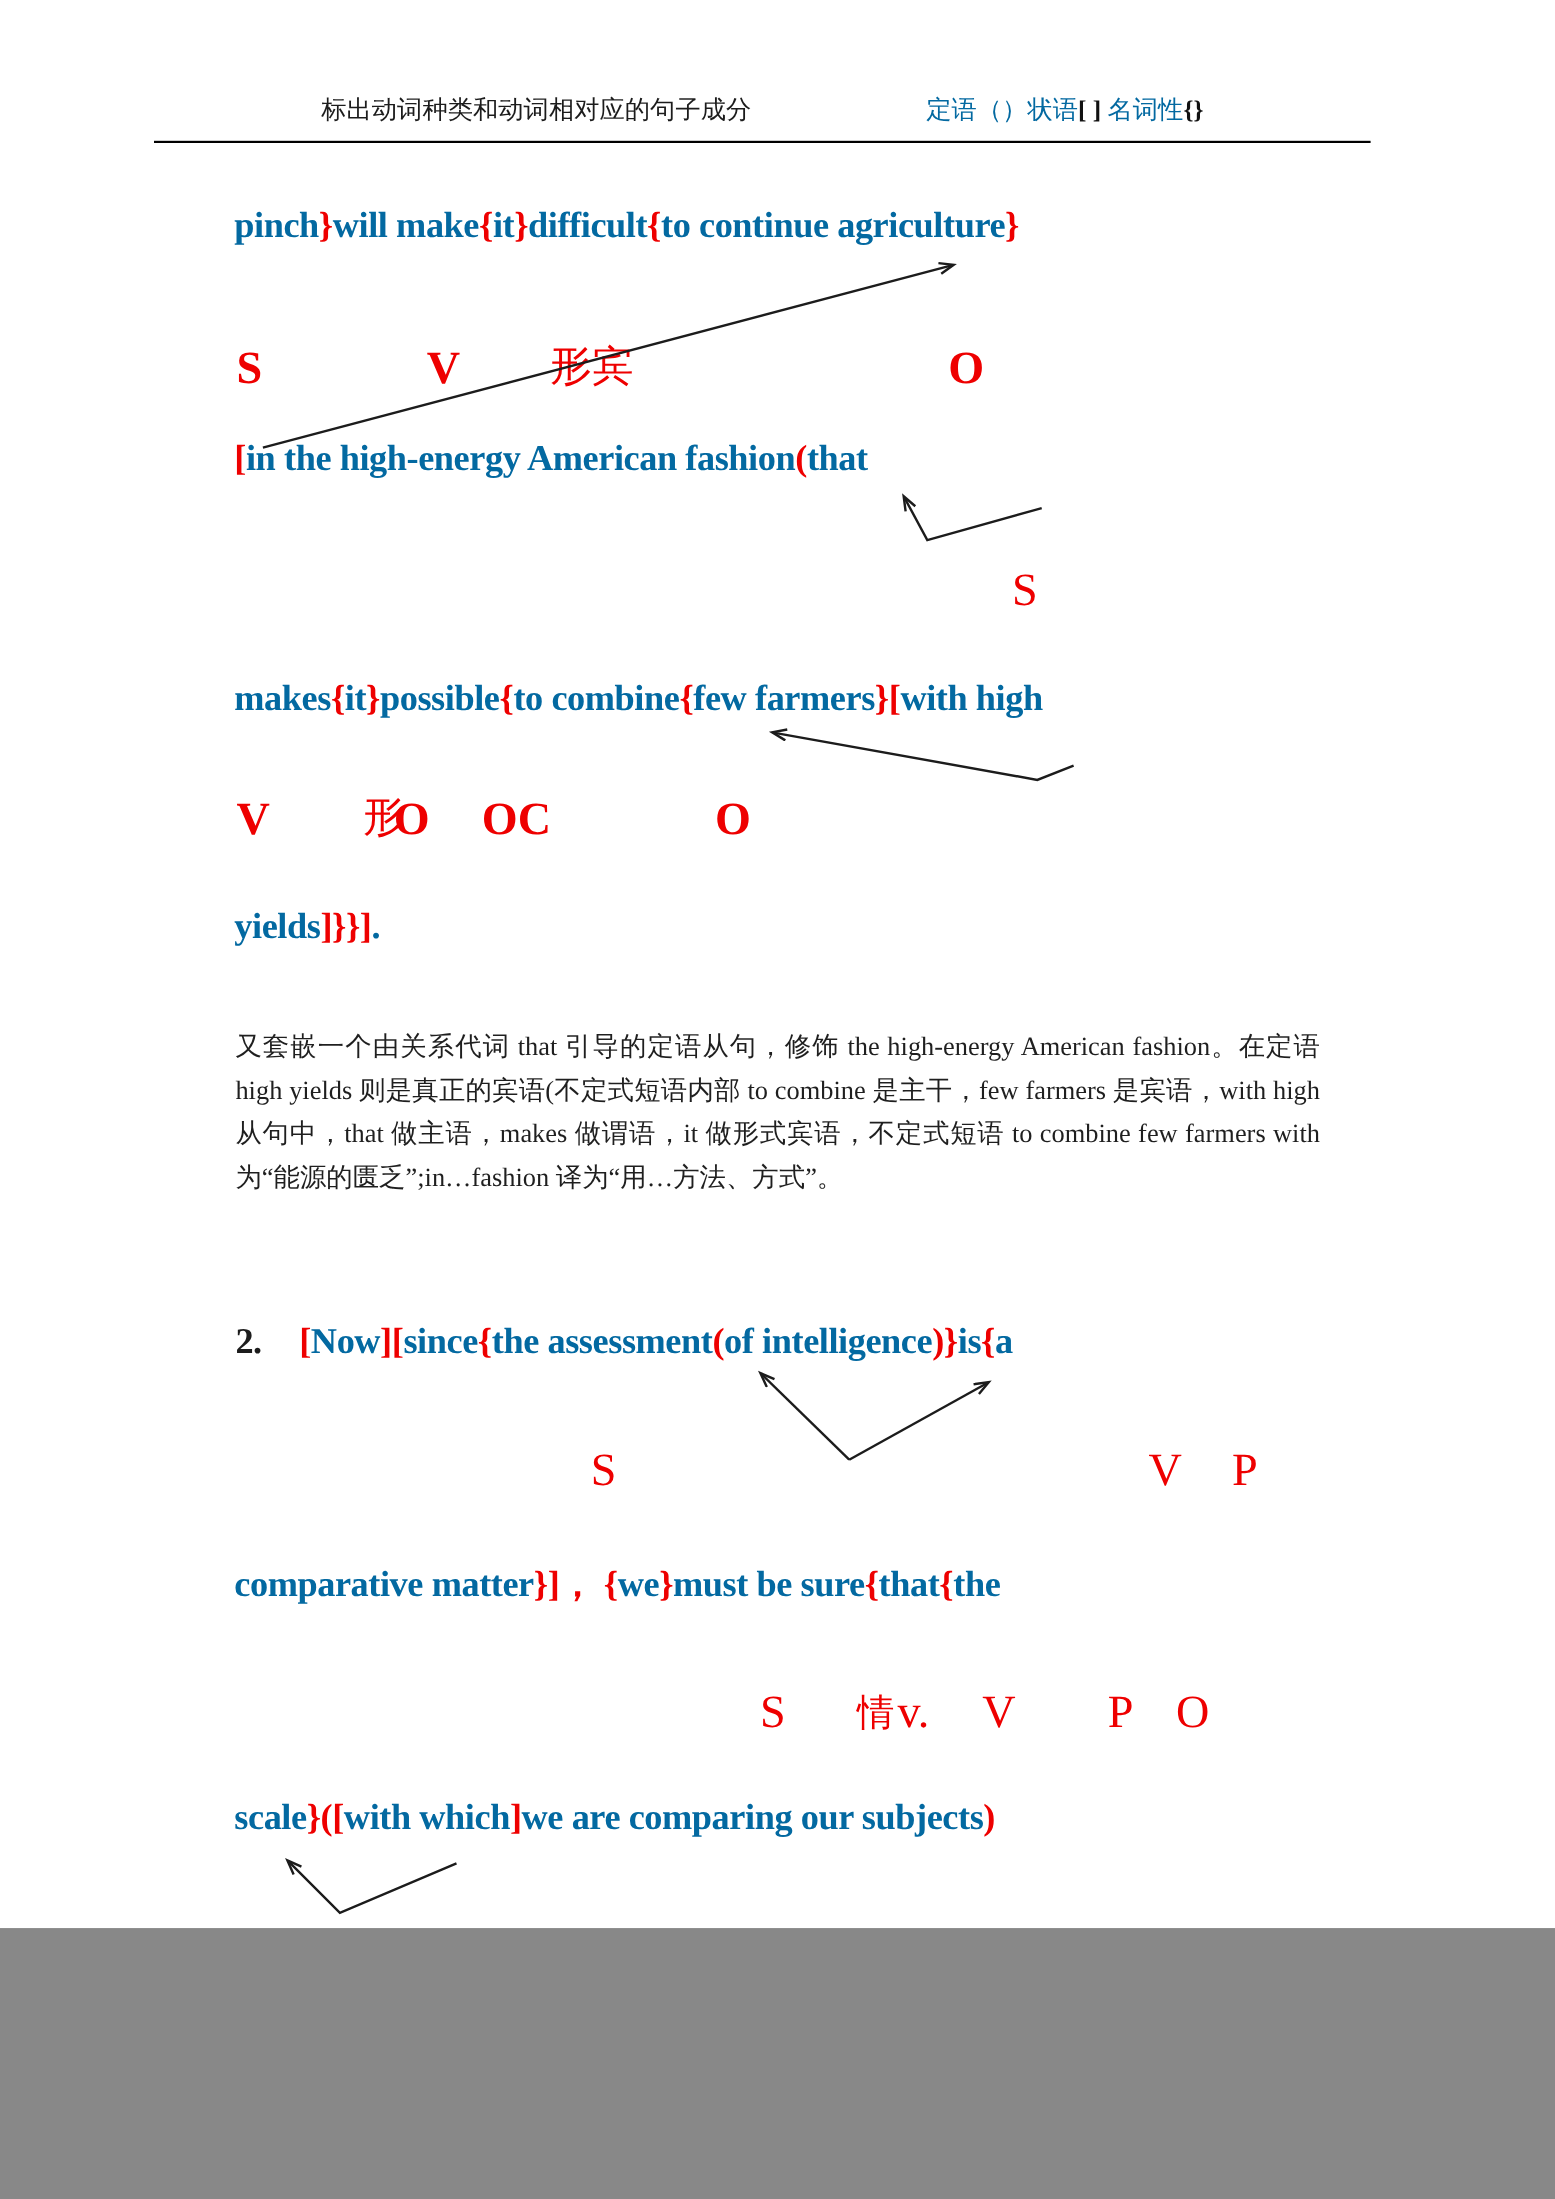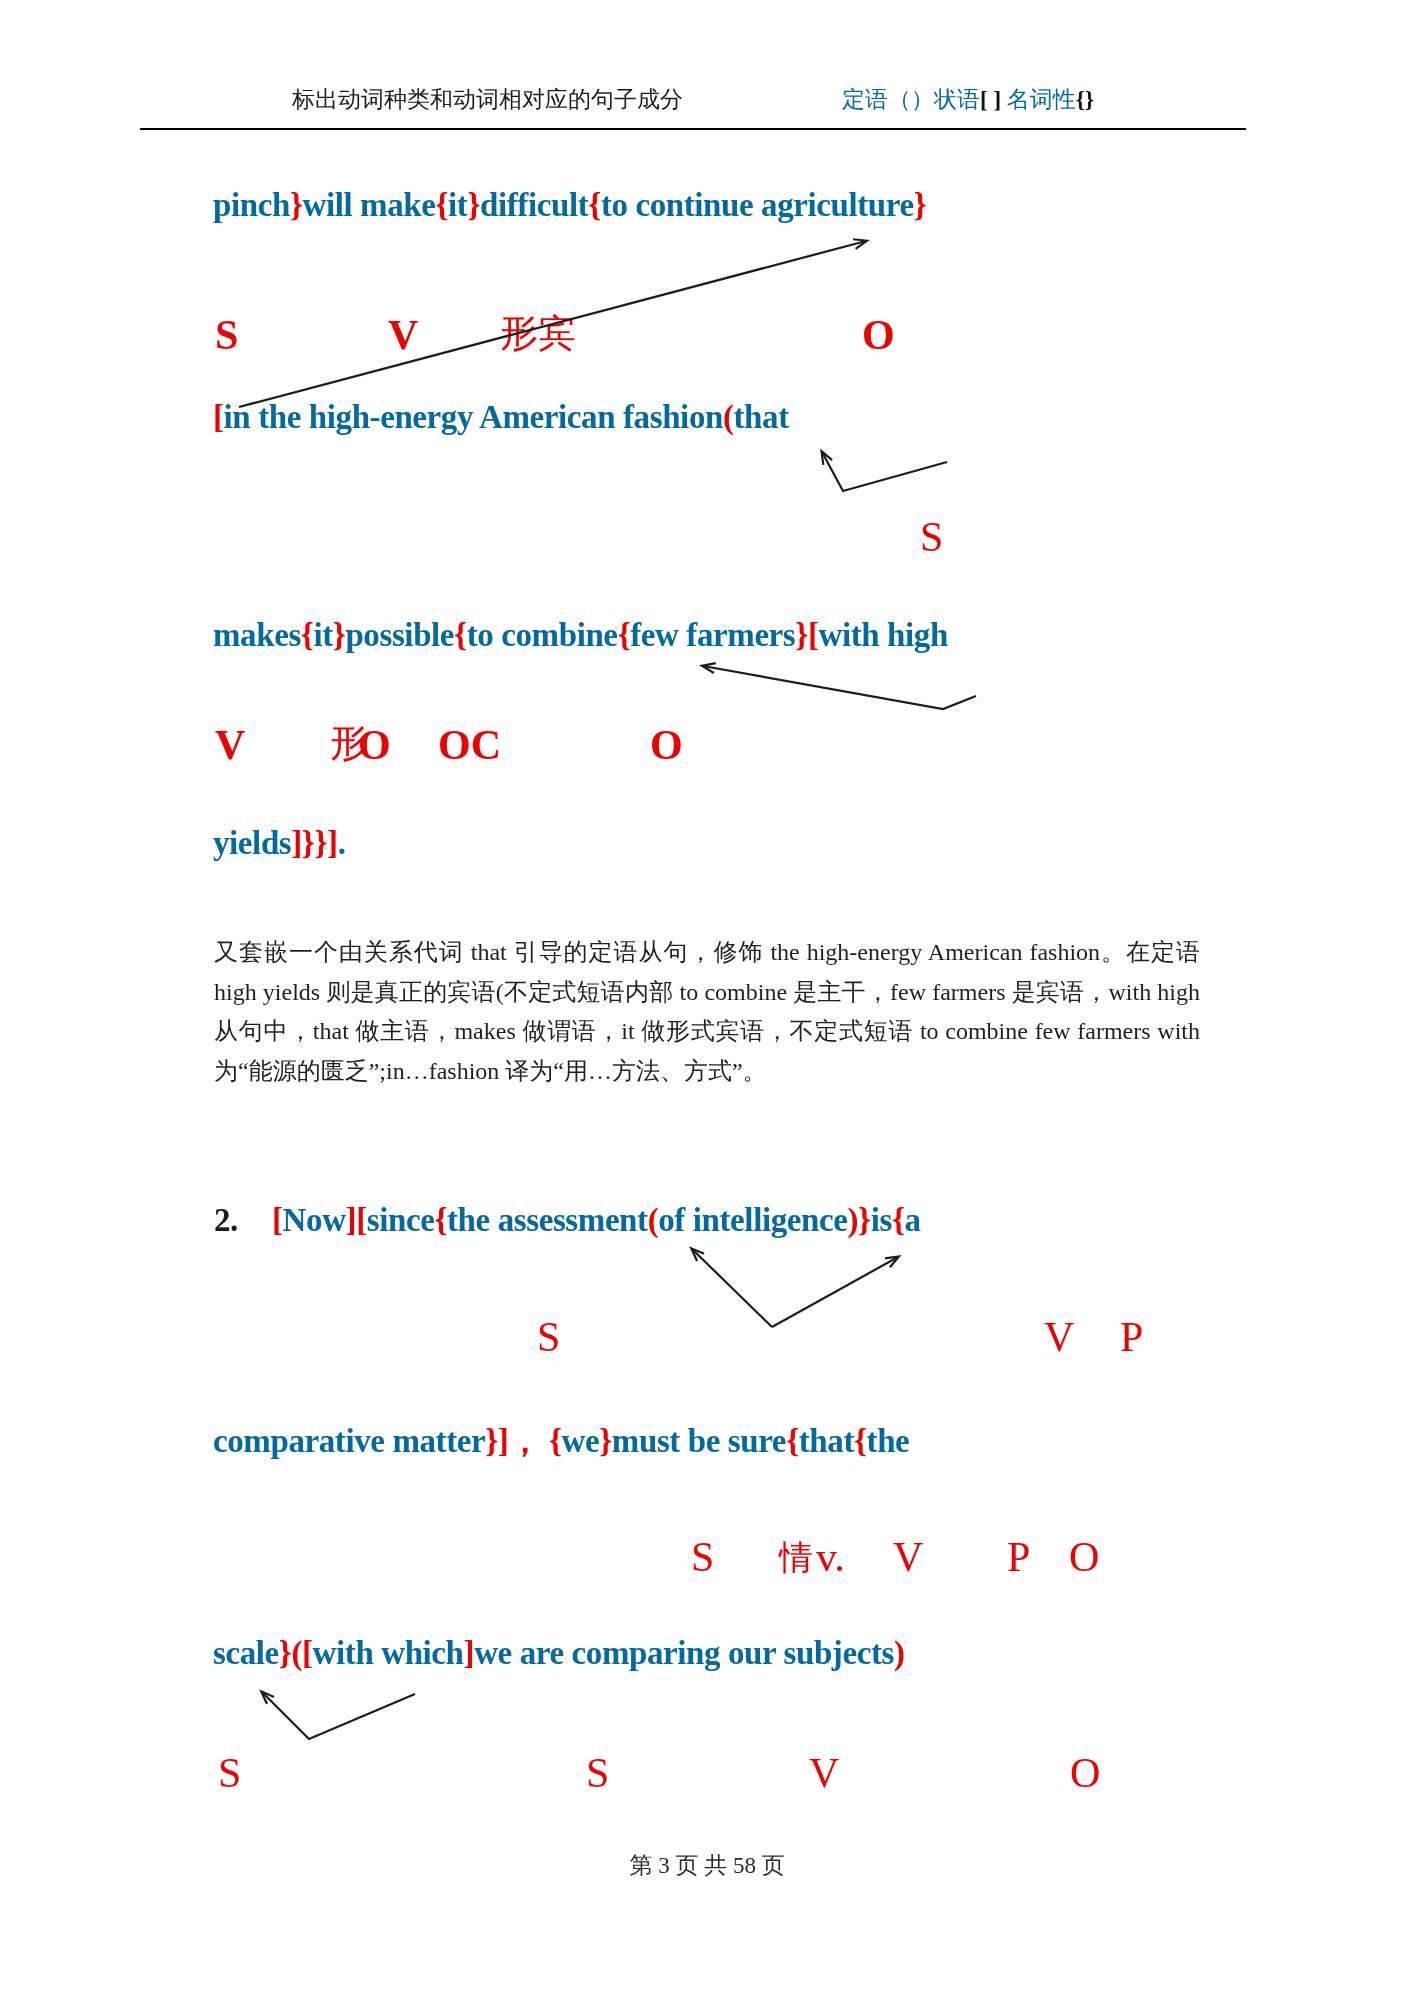--- a/index.html
+++ b/index.html
@@ -1,18 +1,18 @@
 <!DOCTYPE html>
 <html><head>
 <meta charset="utf-8">
 <style>
   html,body{margin:0;padding:0;background:#888;}
   #page{
     position:relative;
-    width:1414px;height:1999px;
+    width:1414px;height:1753px;
     background:#ffffff;
     font-family:"Liberation Serif","DejaVu Serif",serif;
     overflow:hidden;
   }
   
   .hdr{position:absolute;top:84px;font-size:23px;color:#1c1c1c;white-space:pre;}
   #hdr-left{left:292px;}
   #hdr-right{left:842px;}
   #hdr-rule{position:absolute;left:140px;top:128px;width:1106px;height:0;border-top:2px solid #000;}
   

